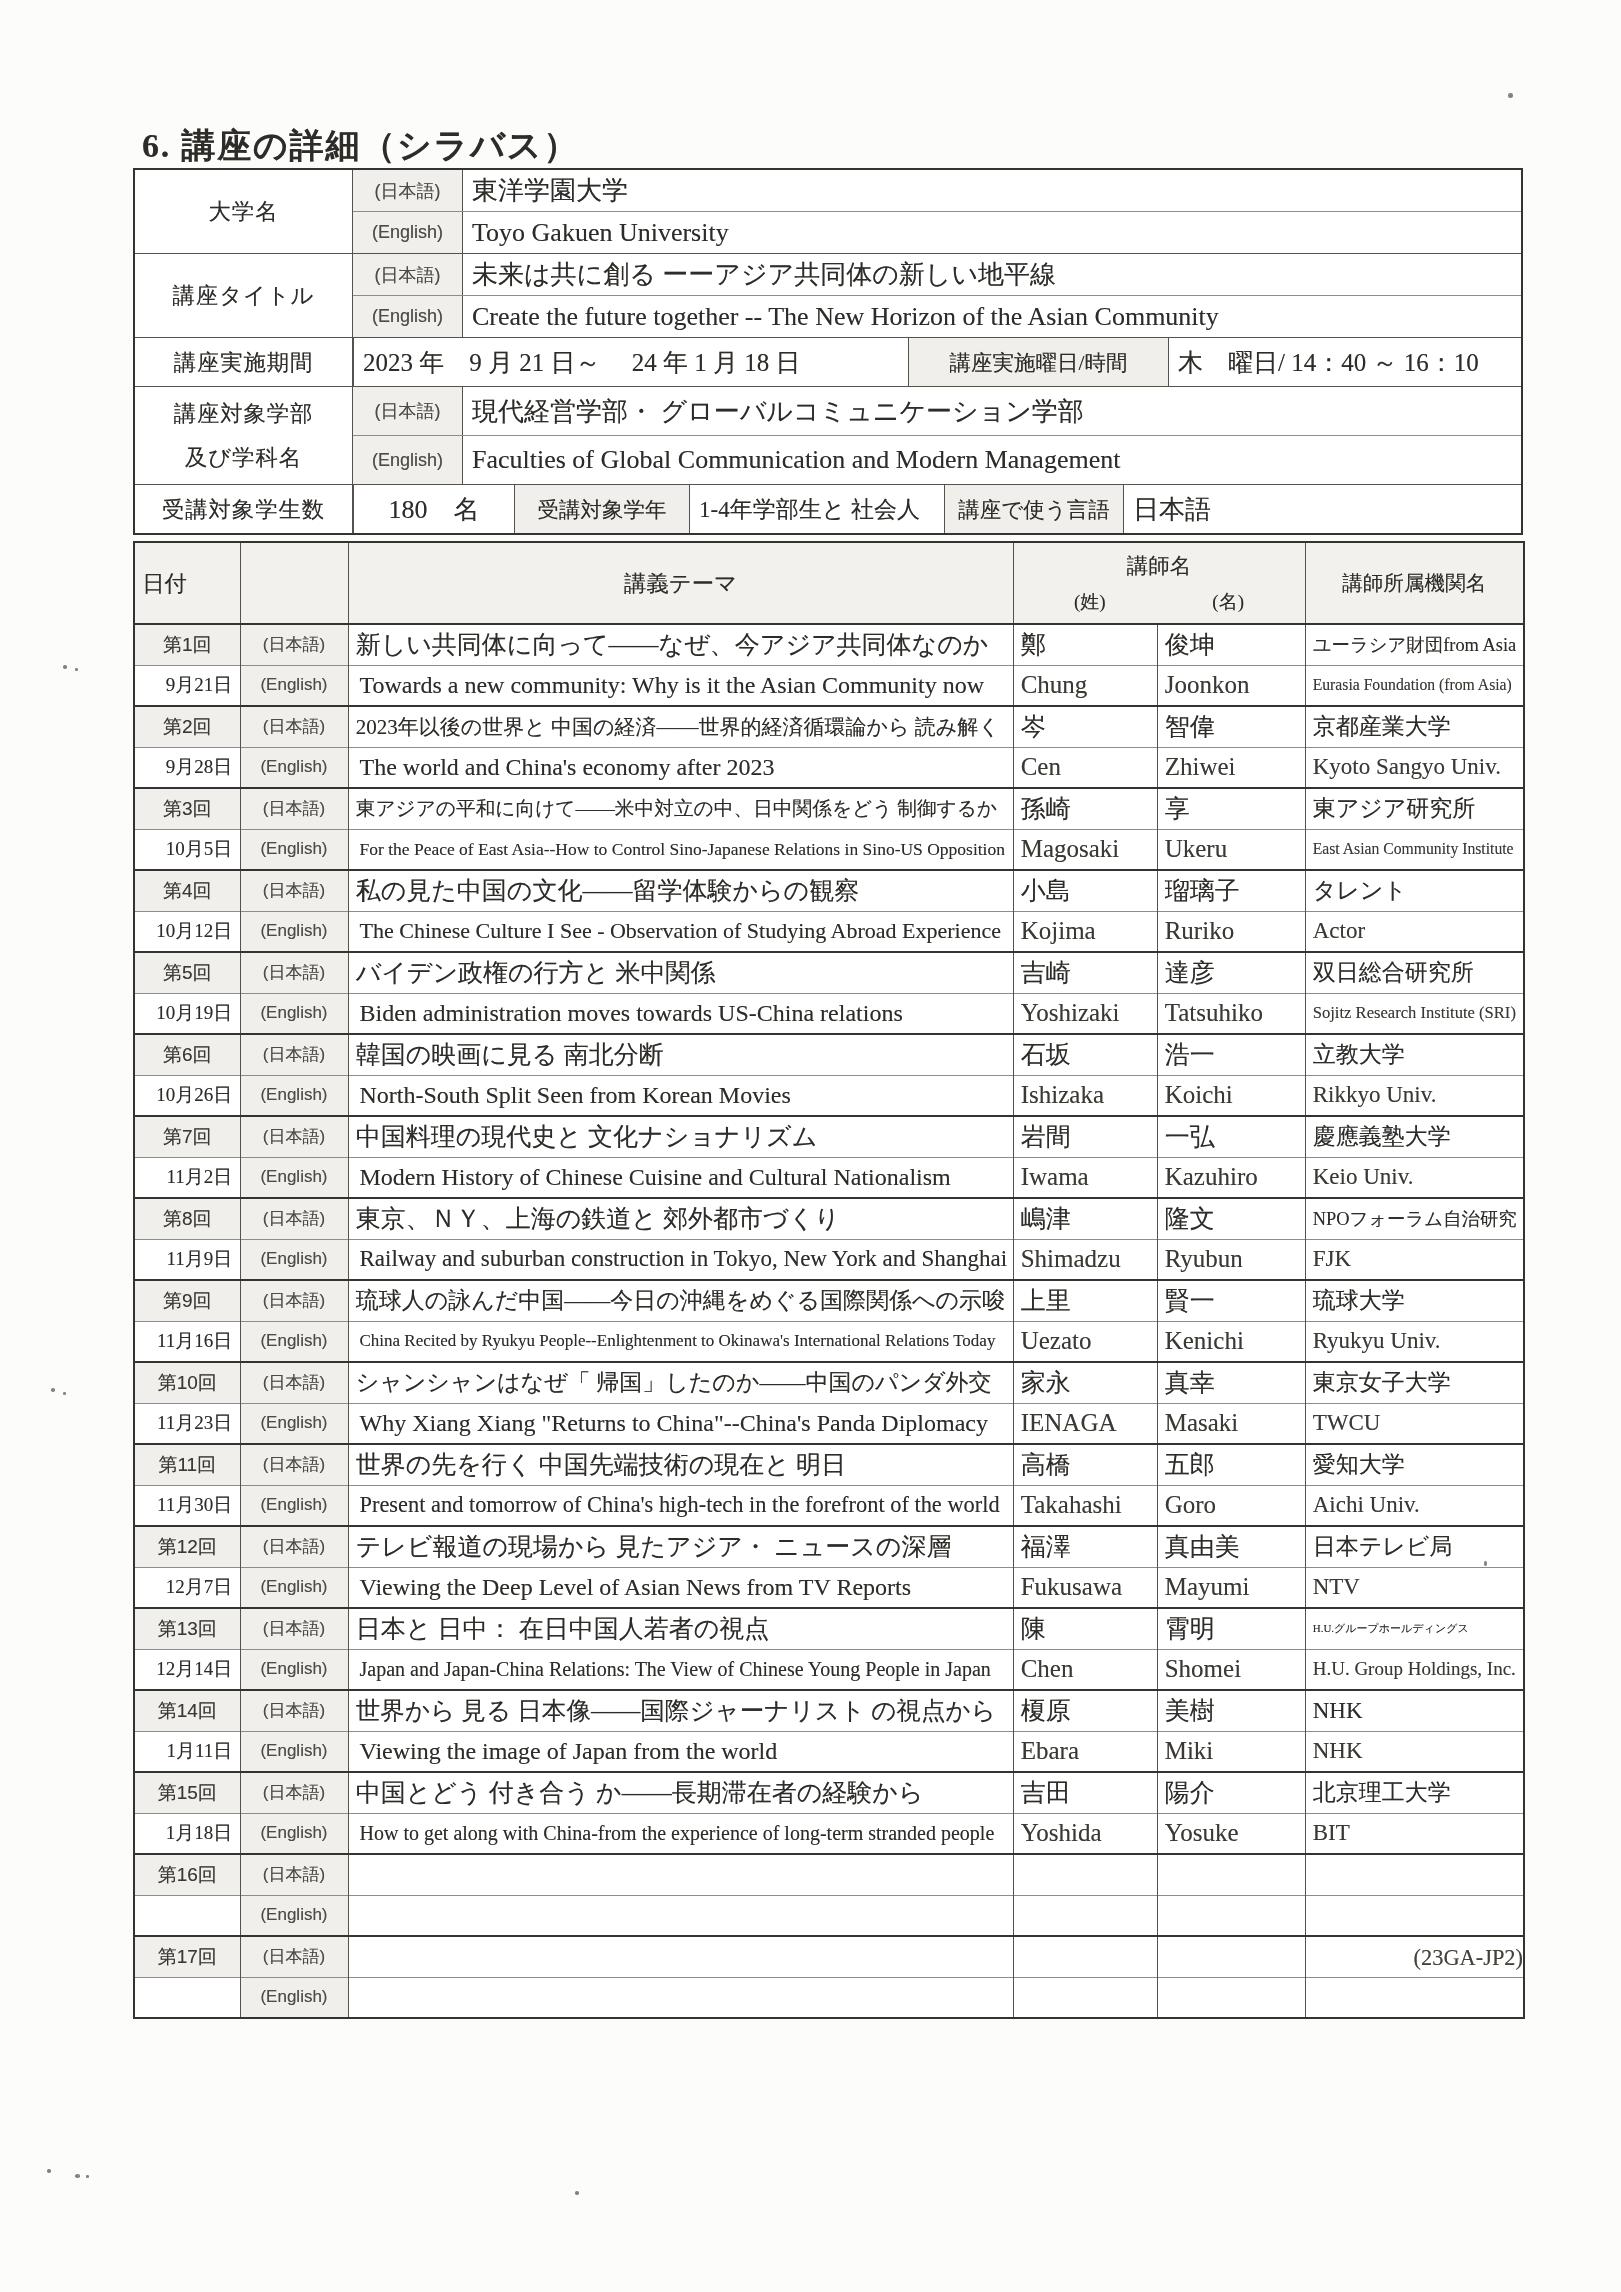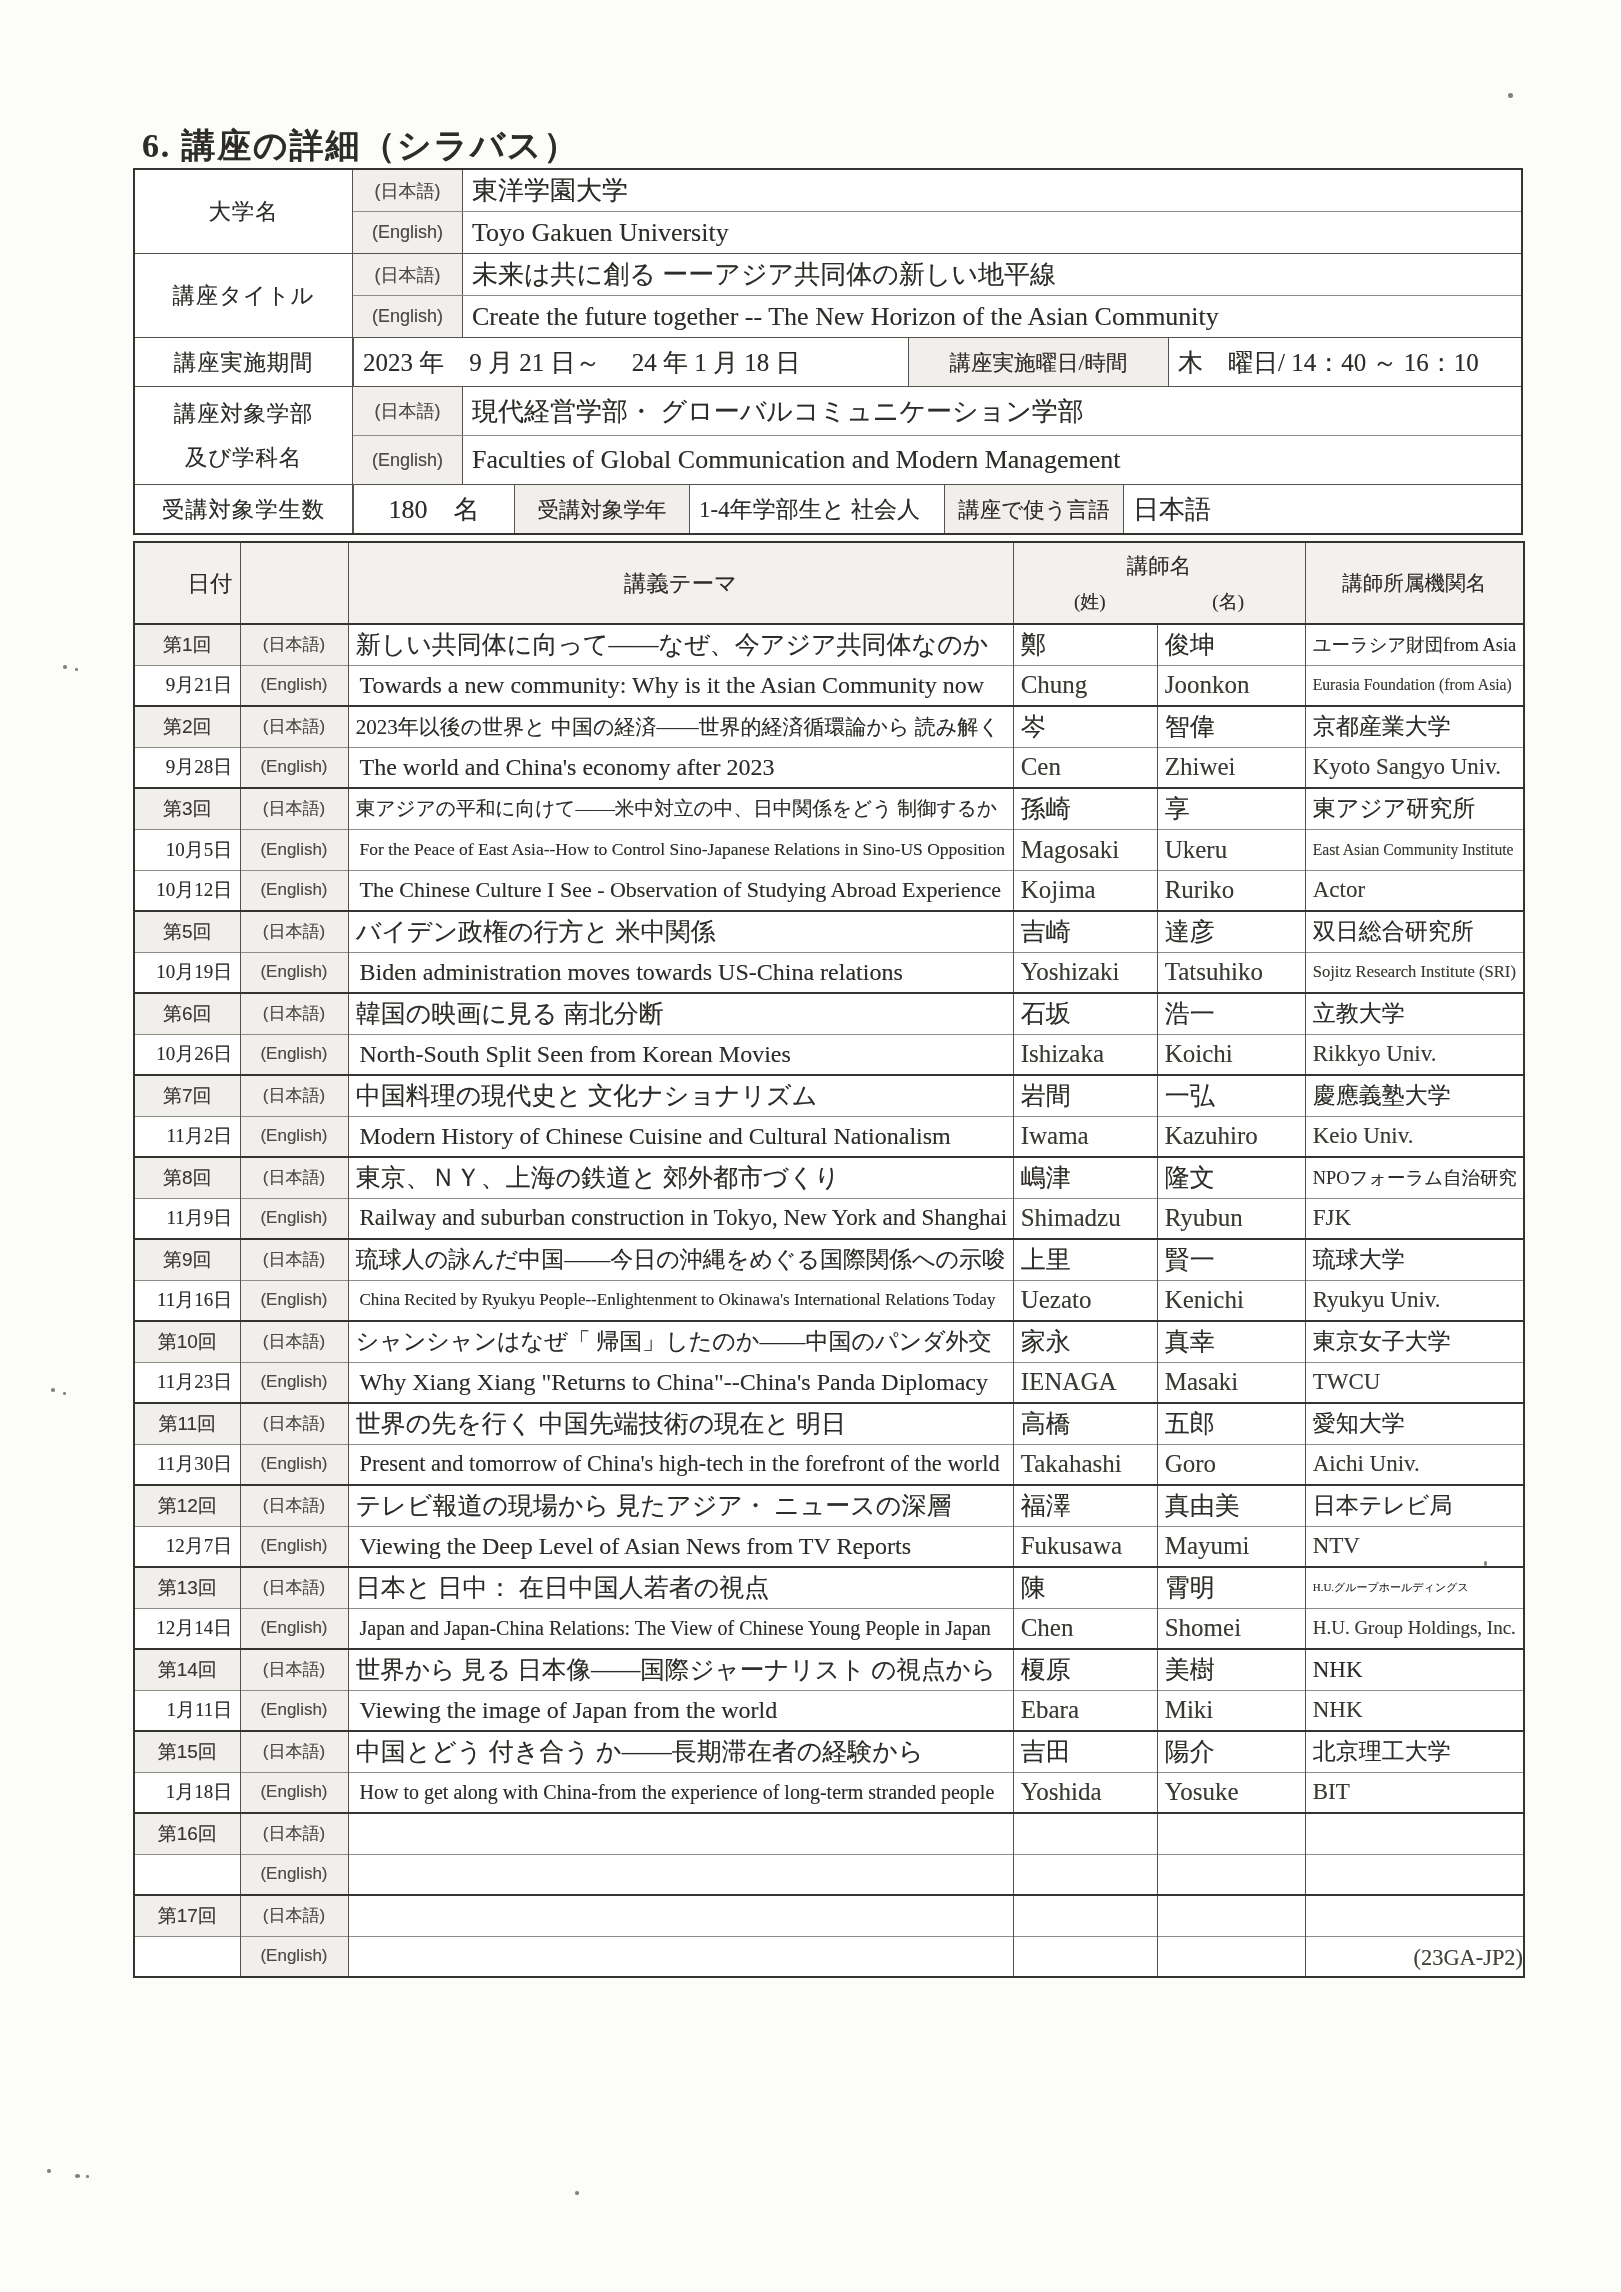--- a/index.html
+++ b/index.html
@@ -74,21 +74,21 @@
     border-left:1.8px solid var(--line-mid);
     box-sizing:border-box;
     padding:0 7.2px;
     overflow:hidden;white-space:nowrap;
     font-weight:normal;
   }
   table.sched td:first-child,table.sched th:first-child{border-left:none;}
   table.sched{border:2.7px solid var(--line-dark);}
   thead th{height:82px;background:var(--shade-head);background:#f2f1ed;}
   thead tr{border-bottom:2.7px solid var(--line-dark);}
-  .th-date{font-size:22.4px;text-align:right;}
+  .th-date{font-size:22.4px;text-align:left;}
   .th-theme{font-size:22.4px;text-align:center;}
   .th-inst{font-size:20.6px;text-align:center;}
   .th-lect{padding:0;}
   .lect-wrap{display:flex;flex-direction:column;height:100%;justify-content:space-evenly;}
   .lect-name{text-align:center;font-size:21.5px;}
   .lect-sub{display:flex;}
   .lect-sub span{flex:1;text-align:center;font-size:19px;}
   tr.ja-row td{border-top:2.7px solid var(--line-dark);height:41px;}
   tr.en-row td{border-top:0.9px solid var(--line-thin);height:41px;}
   td.c-no{
@@ -265,20 +265,28 @@
         </tr>
         <tr class="en-row">
           <td class="c-date">10月5日</td>
           <td class="c-lang">(English)</td>
           <td class="c-theme fit" style="font-size: 17.5px;">For the Peace of East Asia--How to Control Sino-Japanese Relations in Sino-US Opposition</td>
           <td class="c-name fit">Magosaki</td>
           <td class="c-name fit">Ukeru</td>
           <td class="c-inst fit" style="font-size: 15.7px;">East Asian Community Institute</td>
         </tr>
 
+        <tr class="ja-row">
+          <td class="c-no">第4回</td>
+          <td class="c-lang">(日本語)</td>
+          <td class="c-theme fit">私の見た中国の文化——留学体験からの観察</td>
+          <td class="c-name fit">小島</td>
+          <td class="c-name fit">瑠璃子</td>
+          <td class="c-inst fit">タレント</td>
+        </tr>
         <tr class="en-row">
           <td class="c-date">10月12日</td>
           <td class="c-lang">(English)</td>
           <td class="c-theme fit" style="font-size: 22px;">The Chinese Culture I See - Observation of Studying Abroad Experience</td>
           <td class="c-name fit">Kojima</td>
           <td class="c-name fit">Ruriko</td>
           <td class="c-inst fit">Actor</td>
         </tr>
 
         <tr class="ja-row">

